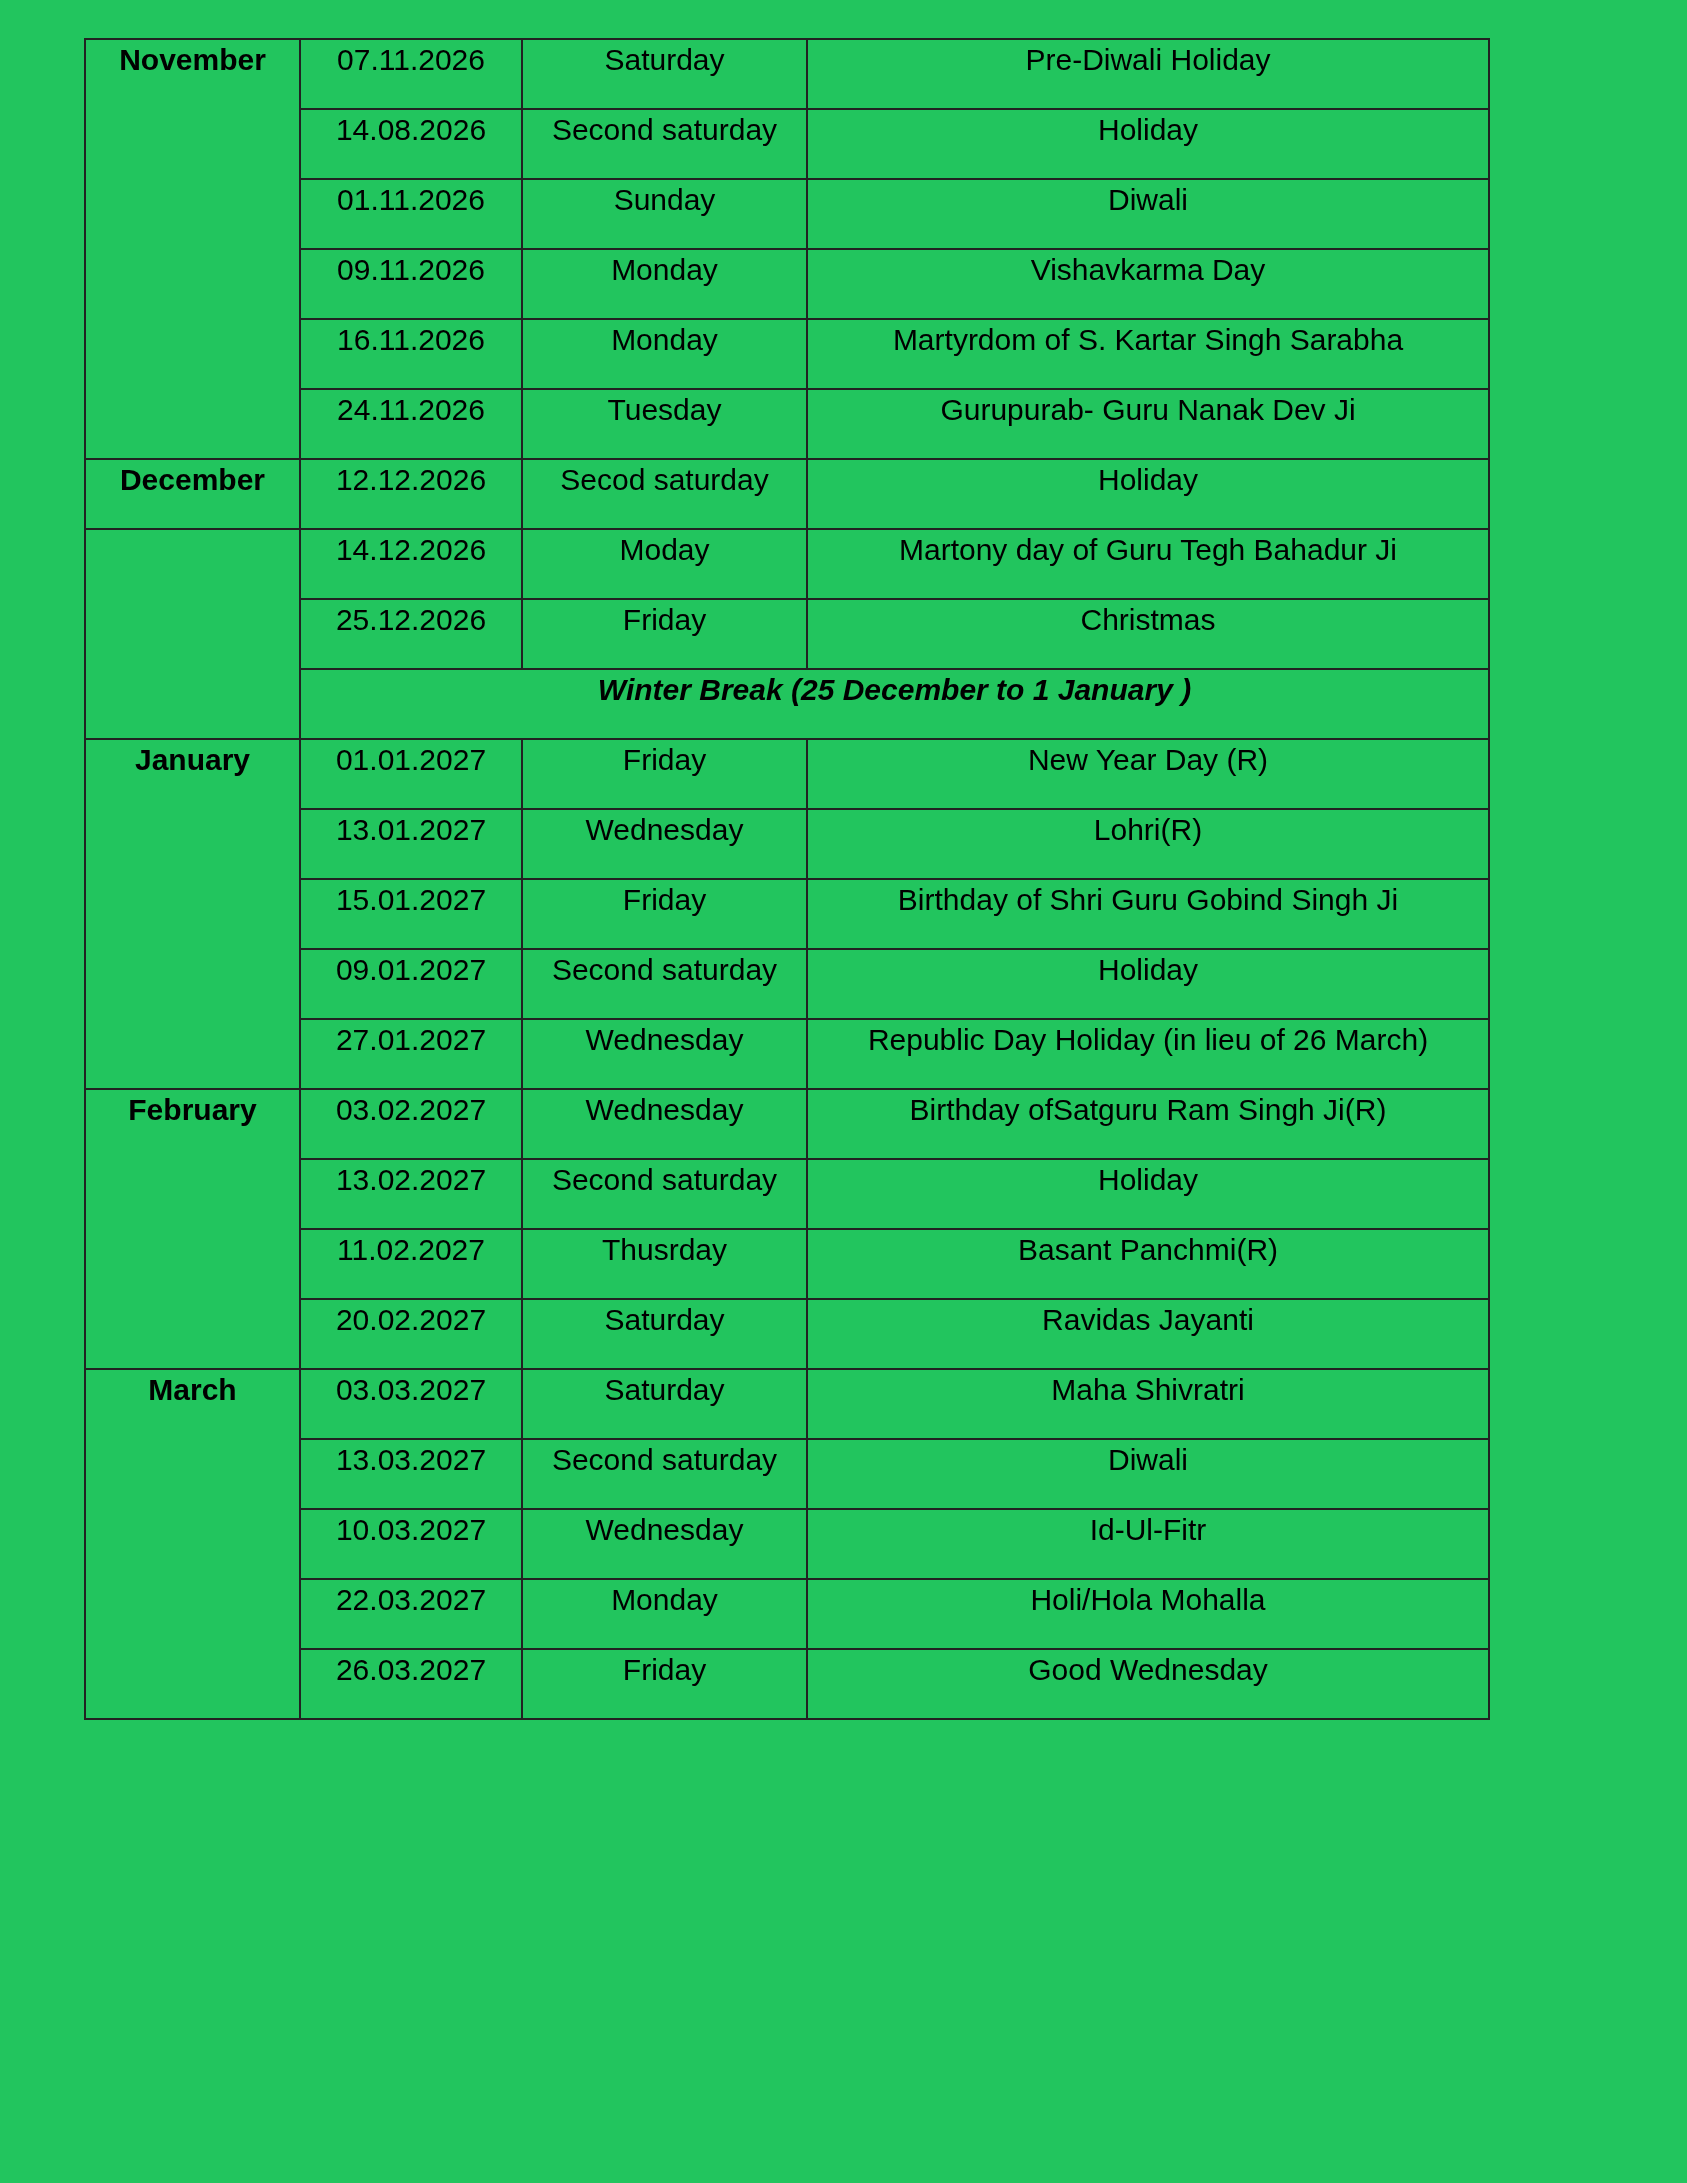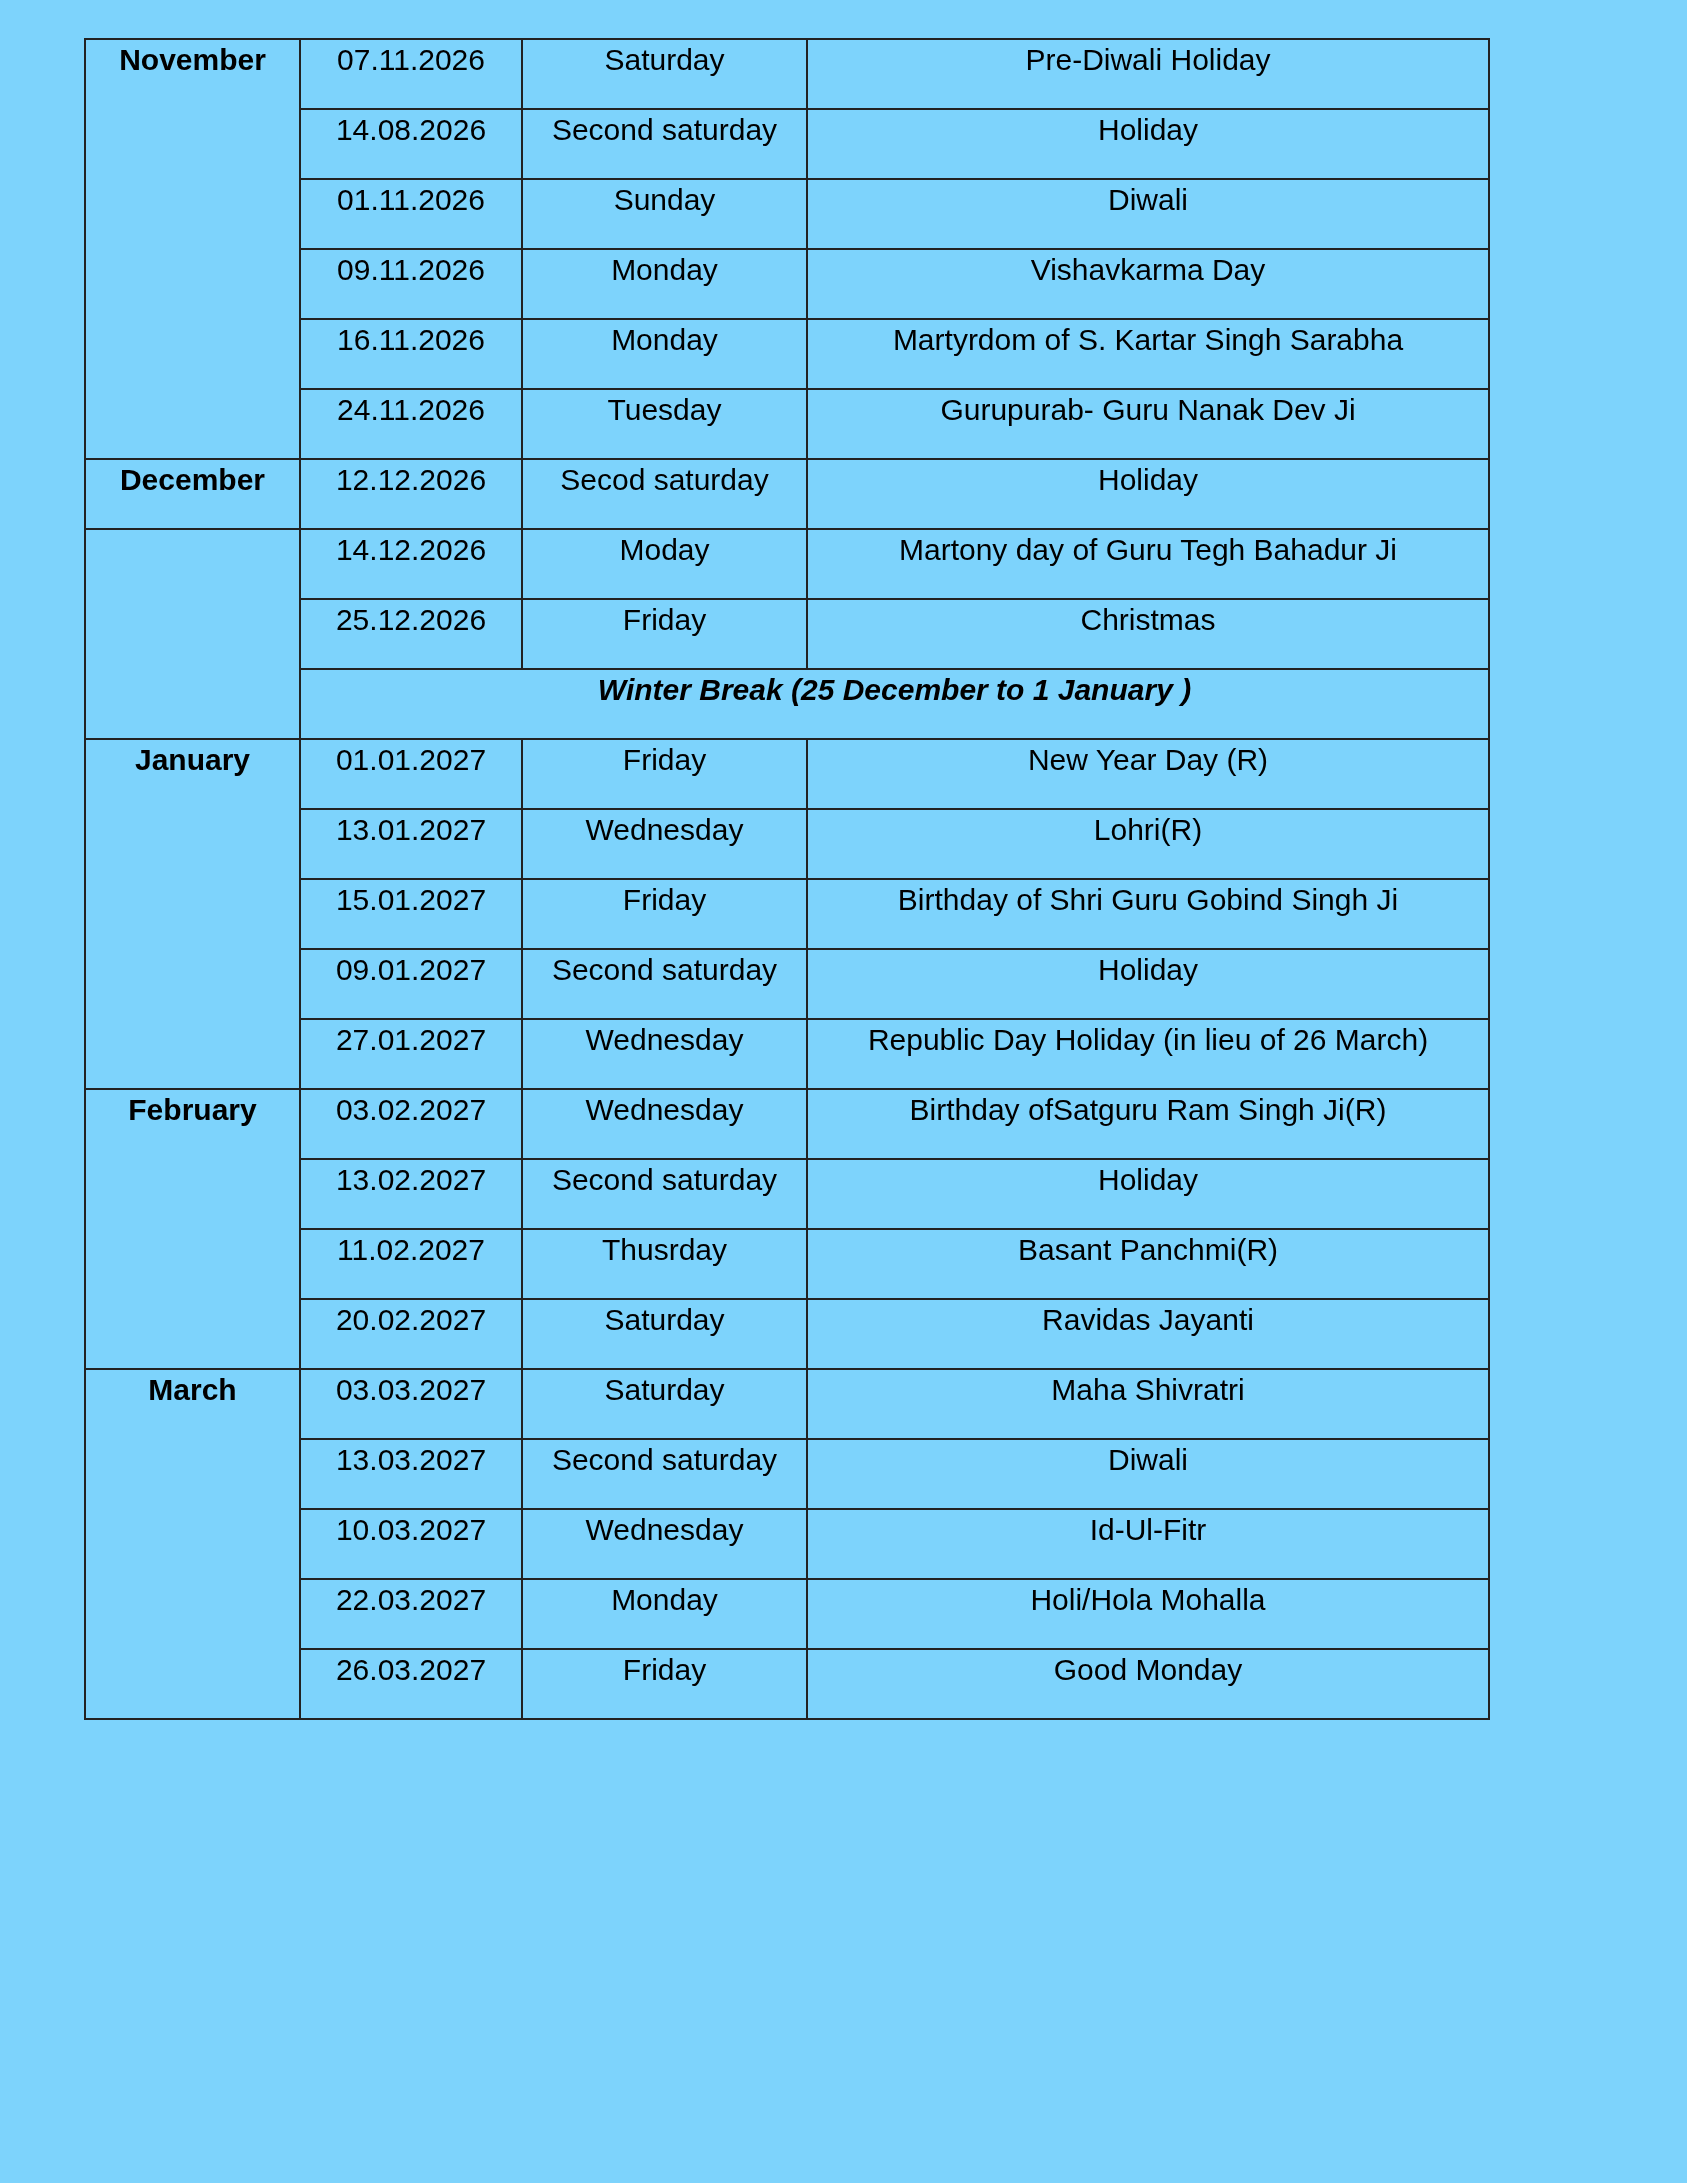--- a/index.html
+++ b/index.html
@@ -1,17 +1,17 @@
 <!DOCTYPE html>
 <html style="font-size:10.6px"><head>
   <meta charset="utf-8">
   <style>
     html, body { margin: 0; padding: 0; background: #ffffff; }
     body { width: 1687px; height: 2183px; position: relative; overflow: hidden; }
-    .page { position: absolute; left: 0; top: 0; width: 1687px; height: 2183px; background: #7dd3fc; }
+    .page { position: absolute; left: 0; top: 0; width: 1687px; height: 2183px; background: #22c55e; }
     table.cal {
       position: absolute; left: 84px; top: 38px;
       width: 1404px;
       border-collapse: collapse;
       table-layout: fixed;
       font-family: "Liberation Sans", sans-serif;
       font-size: 30px;
       color: #000;
     }
     table.cal td {
@@ -309,19 +309,19 @@
           </td>
         </tr>
         <tr>
           <td class="date">
             <span class="txt">26.03.2027</span>
           </td>
           <td class="day">
             <span class="txt">Friday</span>
           </td>
           <td class="occasion">
-            <span class="txt">Good Monday</span>
+            <span class="txt">Good Wednesday</span>
           </td>
         </tr>
       </tbody>
   </table>
 </div>
 
 
 </body></html>

